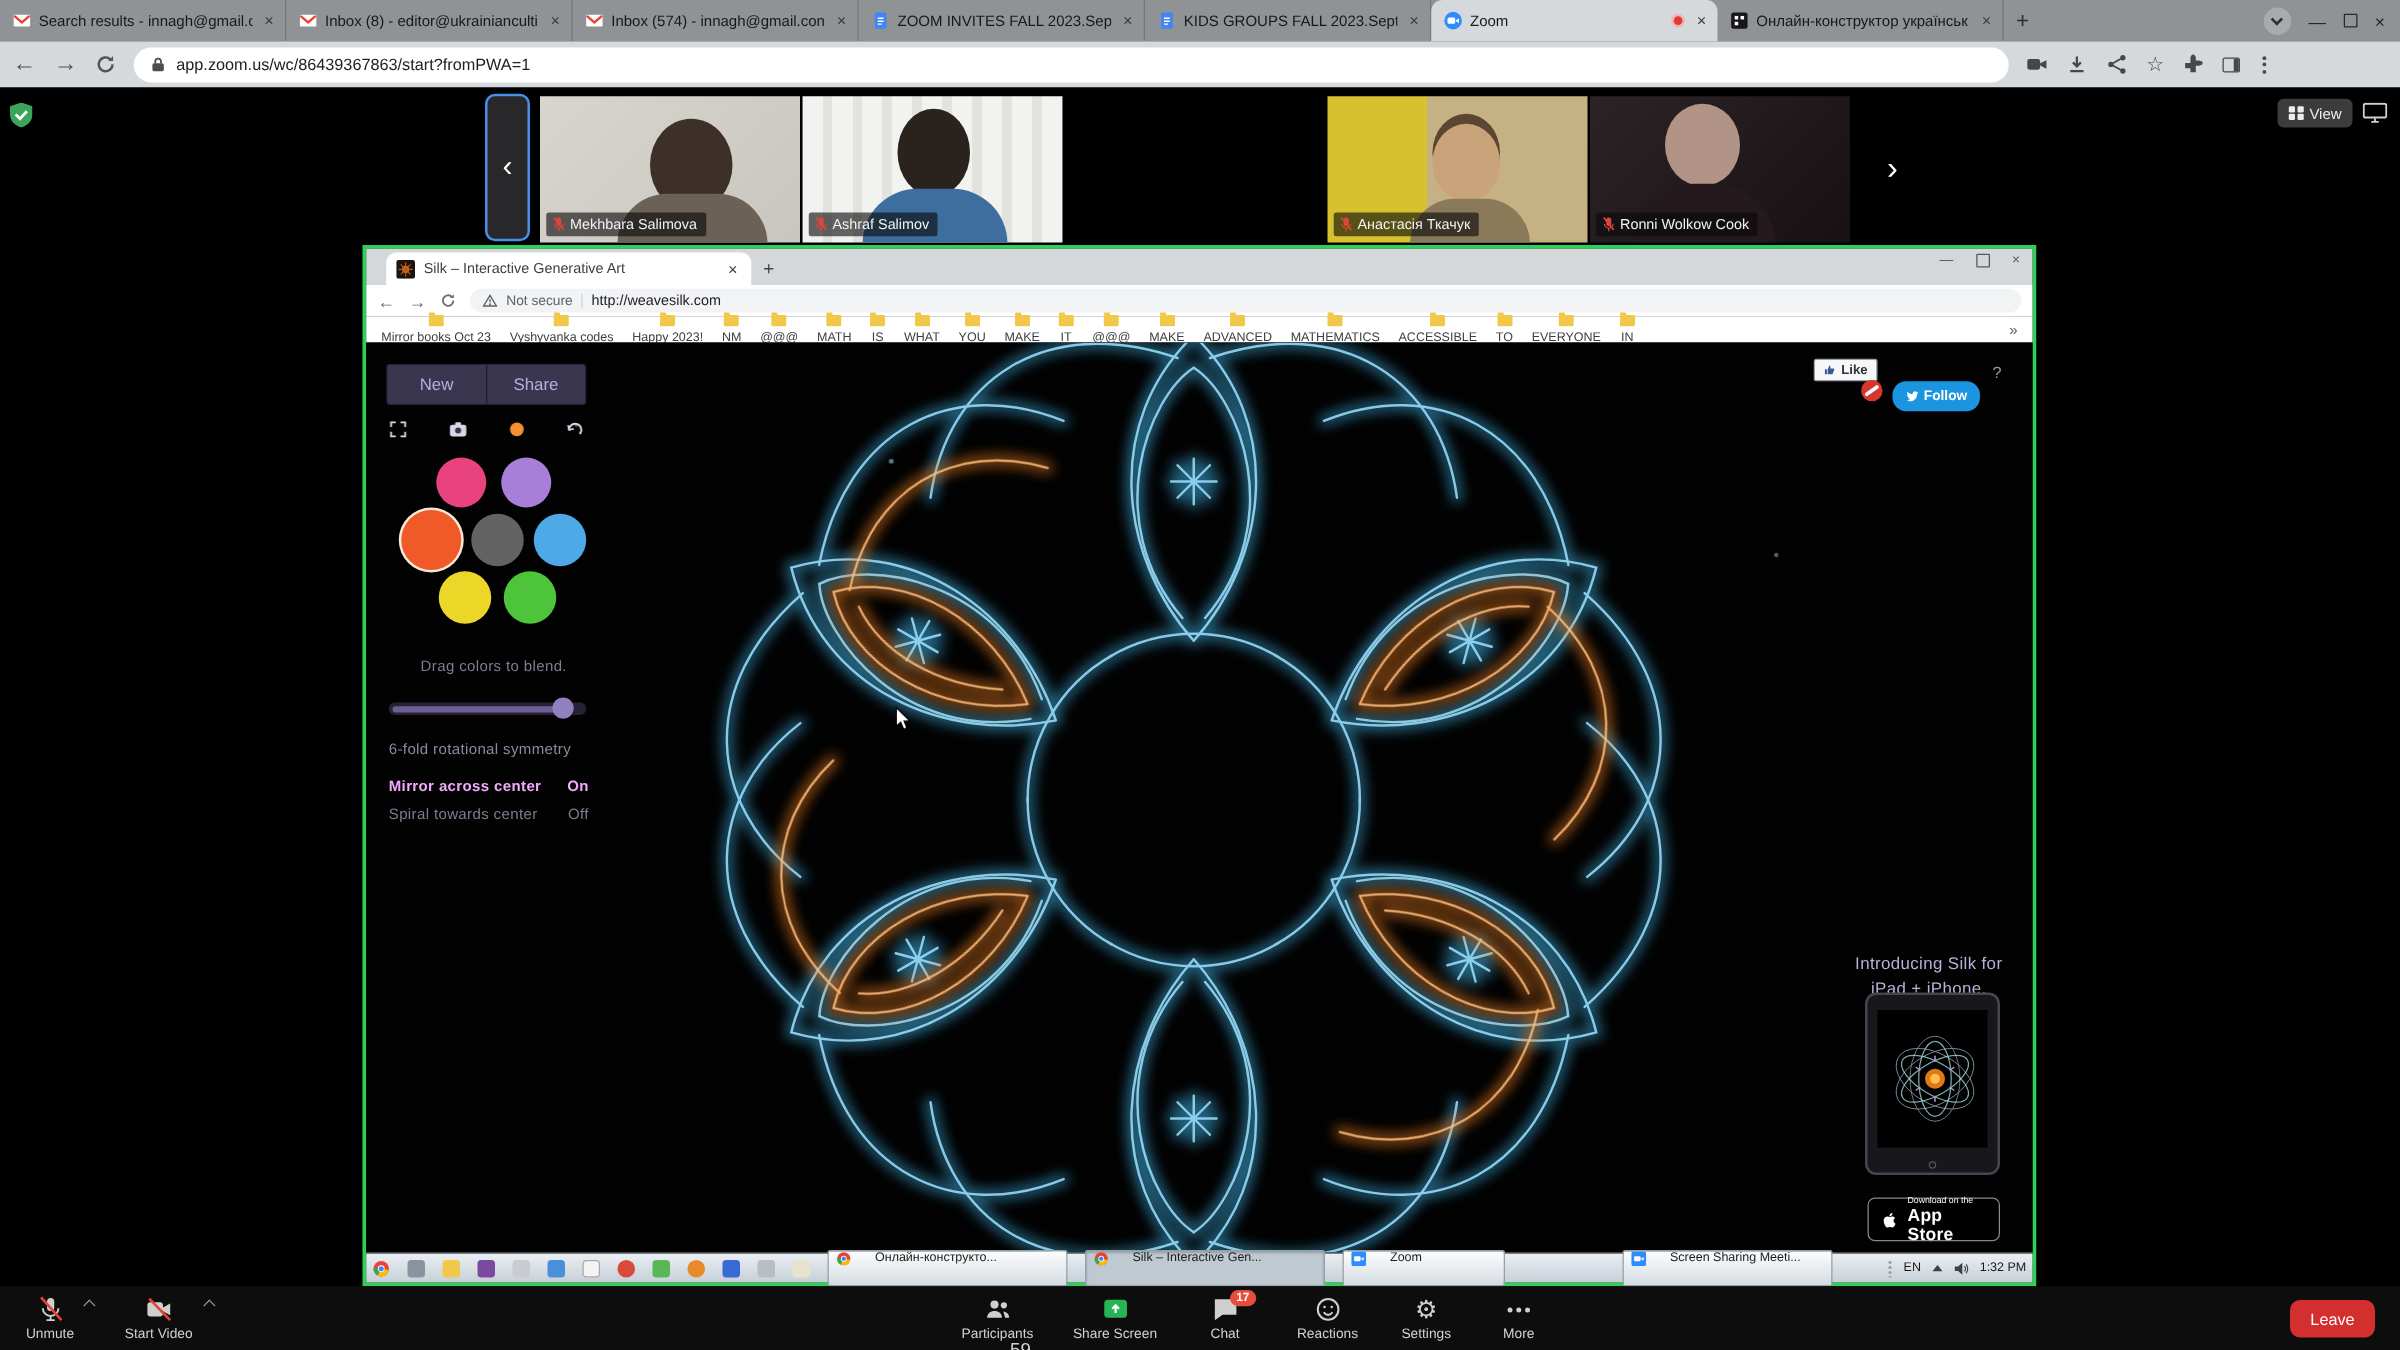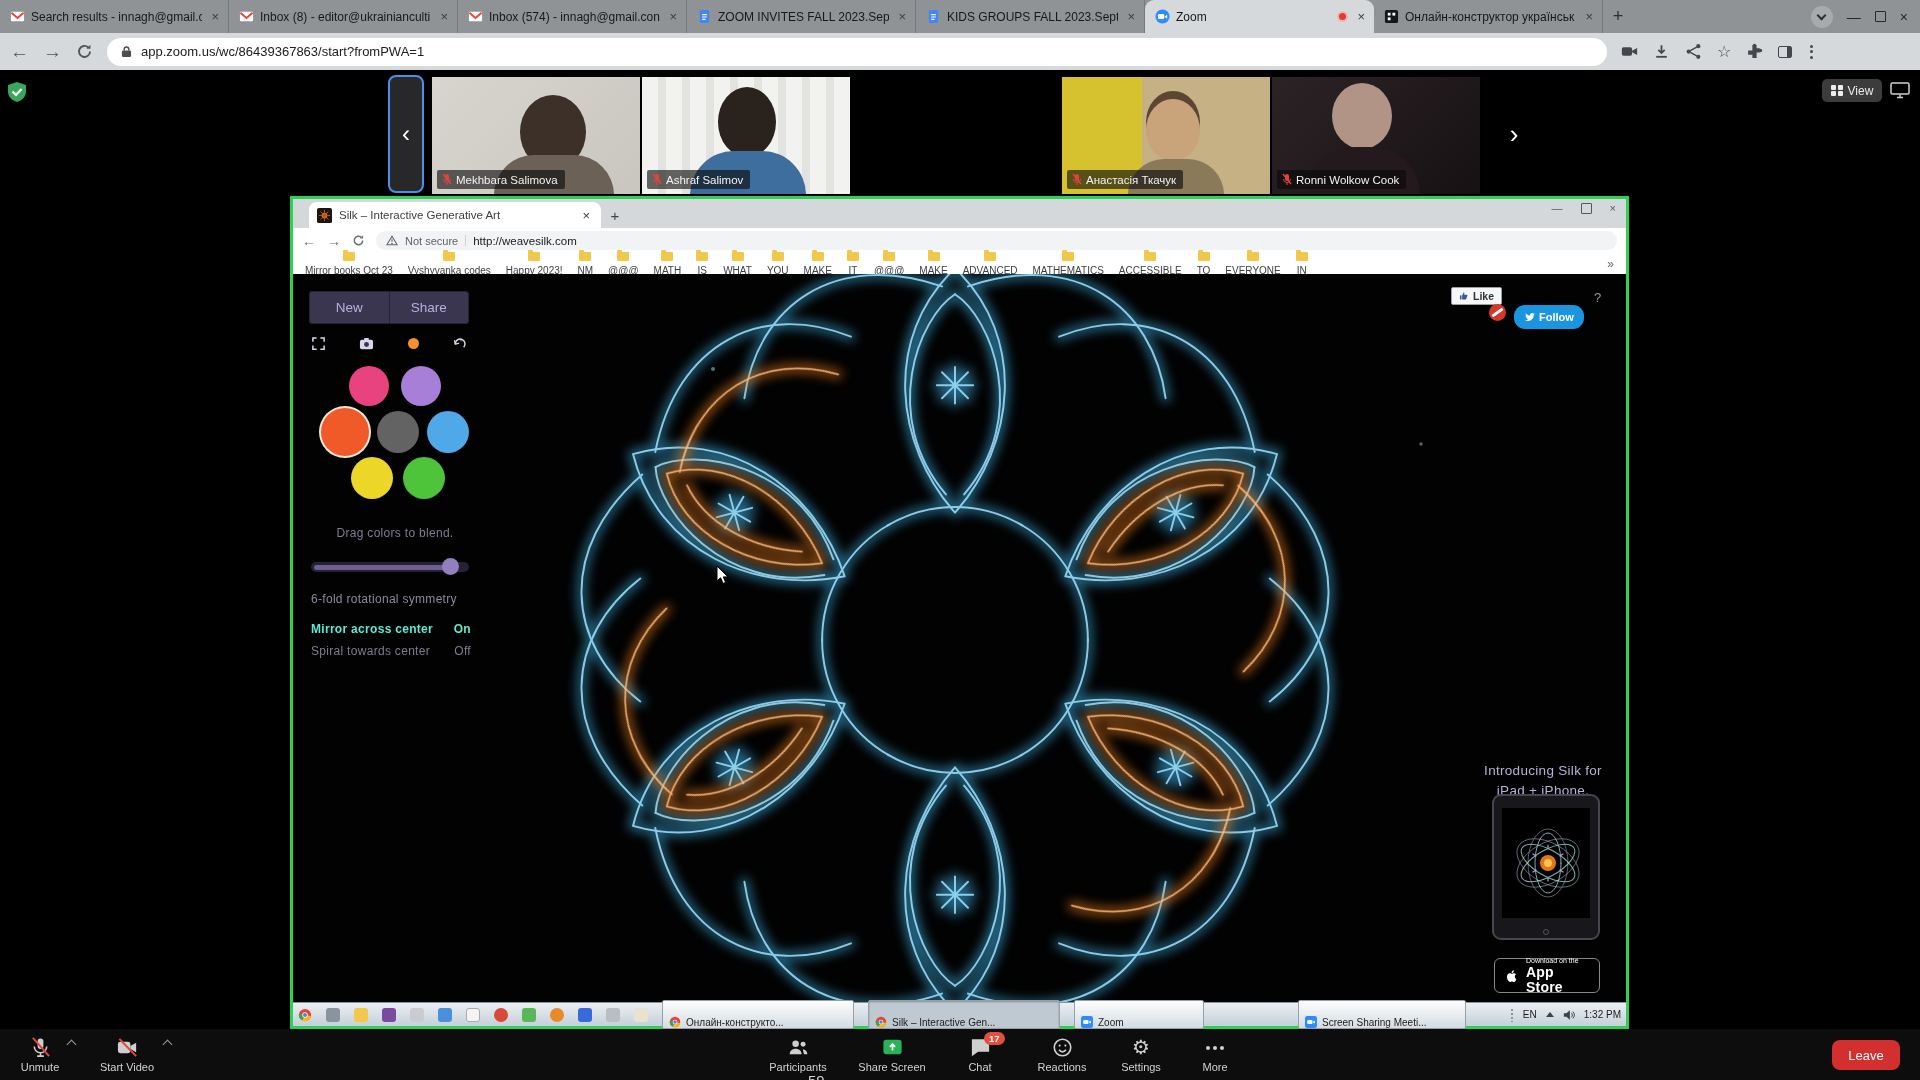--- a/index.html
+++ b/index.html
@@ -123,21 +123,21 @@
   .sw3{left:68px;top:49px;width:42px;height:42px;}
   .sw4{left:118px;top:49px;width:42px;height:42px;}
   .sw5{left:42px;top:95px;width:42px;height:42px;}
   .sw6{left:94px;top:95px;width:42px;height:42px;}
   .sk-hint{position:absolute;left:16px;top:252px;width:172px;text-align:center;color:#7f7c92;font-size:12px;letter-spacing:.3px;}
   .sk-slider{position:absolute;left:18px;top:288px;width:158px;height:10px;background:#262234;border-radius:6px;}
   .sk-fill{position:absolute;left:3px;top:2.5px;height:5px;background:#6b5f94;border-radius:3px;}
   .sk-knob{position:absolute;top:-4px;width:17px;height:17px;border-radius:50%;background:#9180bd;}
   .sk-sym{position:absolute;left:18px;top:318px;color:#8c89a0;font-size:12px;letter-spacing:.3px;}
   .sk-row{position:absolute;left:18px;width:160px;display:flex;justify-content:space-between;font-size:12px;letter-spacing:.3px;}
-  .sk-row.on{top:348px;color:#5eead4;font-weight:bold;}
+  .sk-row.on{top:348px;color:#f0abfc;font-weight:bold;}
   .sk-row.off{top:370px;color:#7f7c92;}
 
   
   .fb-like{position:absolute;left:1158px;top:13px;background:#f6f7f9;border:1px solid #9aa0a8;border-radius:2px;
            display:flex;align-items:center;gap:4px;padding:2px 7px;font-size:10.5px;color:#333;font-weight:bold;}
   .fb-like svg{width:10px;height:10px;}
   .blocked{position:absolute;left:1196px;top:30px;width:17px;height:17px;border-radius:50%;background:#d6372c;z-index:2;}
   .blocked::after{content:"";position:absolute;left:2px;top:7px;width:13px;height:3px;background:#fff;transform:rotate(-35deg);border-radius:2px;}
   .tw-follow{position:absolute;left:1221px;top:31px;height:24px;background:#1b95e0;border-radius:11px;color:#fff;
              font-size:11px;font-weight:bold;display:flex;align-items:center;gap:3px;padding:0 10px;}
@@ -157,21 +157,21 @@
   .as-l2{font-size:14px;font-weight:bold;line-height:15px;letter-spacing:.2px;}
 
   .cursor{position:absolute;left:423px;top:291px;width:15px;height:20px;z-index:5;}
 
   
   .sh-task{position:absolute;left:0;right:0;bottom:0;height:24px;background:linear-gradient(#eaeff3,#c6d0d8);
            border-top:1px solid #8a949c;display:flex;align-items:center;padding:0 5px;gap:14px;}
   .ql{width:14px;height:14px;border-radius:3px;flex:0 0 auto;}
   .ql svg{width:14px;height:14px;display:block;}
   .tb-btn{height:29px;background:linear-gradient(#fdfdfd,#d4dce2);border:1px solid #96a0a8;border-radius:2px;
-          display:flex;align-items:flex-end;gap:5px;padding:0 6px;font-size:10px;color:#1c1c1c;white-space:nowrap;overflow:hidden;flex:0 0 auto;}
+          display:flex;align-items:flex-start;gap:19px;padding:0 6px;font-size:10px;color:#1c1c1c;white-space:nowrap;overflow:hidden;flex:0 0 auto;}
   .tb-btn.active{background:#bfc9d1;box-shadow:inset 0 1px 2px rgba(0,0,0,.3);}
   .tb-btn .fav{width:12px;height:12px;}
   .tray{margin-left:auto;display:flex;align-items:center;gap:9px;color:#1c1c1c;font-size:10px;}
   .grip{width:4px;height:14px;background-image:radial-gradient(#8a949c 1px,transparent 1.2px);background-size:4px 4px;}
   .tray-up{width:0;height:0;border-left:4px solid transparent;border-right:4px solid transparent;border-bottom:5px solid #3a4248;}
   .tray svg{width:12px;height:12px;}
 
   
   .zbar{position:absolute;left:0;right:0;bottom:0;height:51px;background:#0d0d0d;z-index:40;}
   .zitem{position:absolute;top:3px;height:46px;text-align:center;color:#d2d2d2;font-size:11px;}

